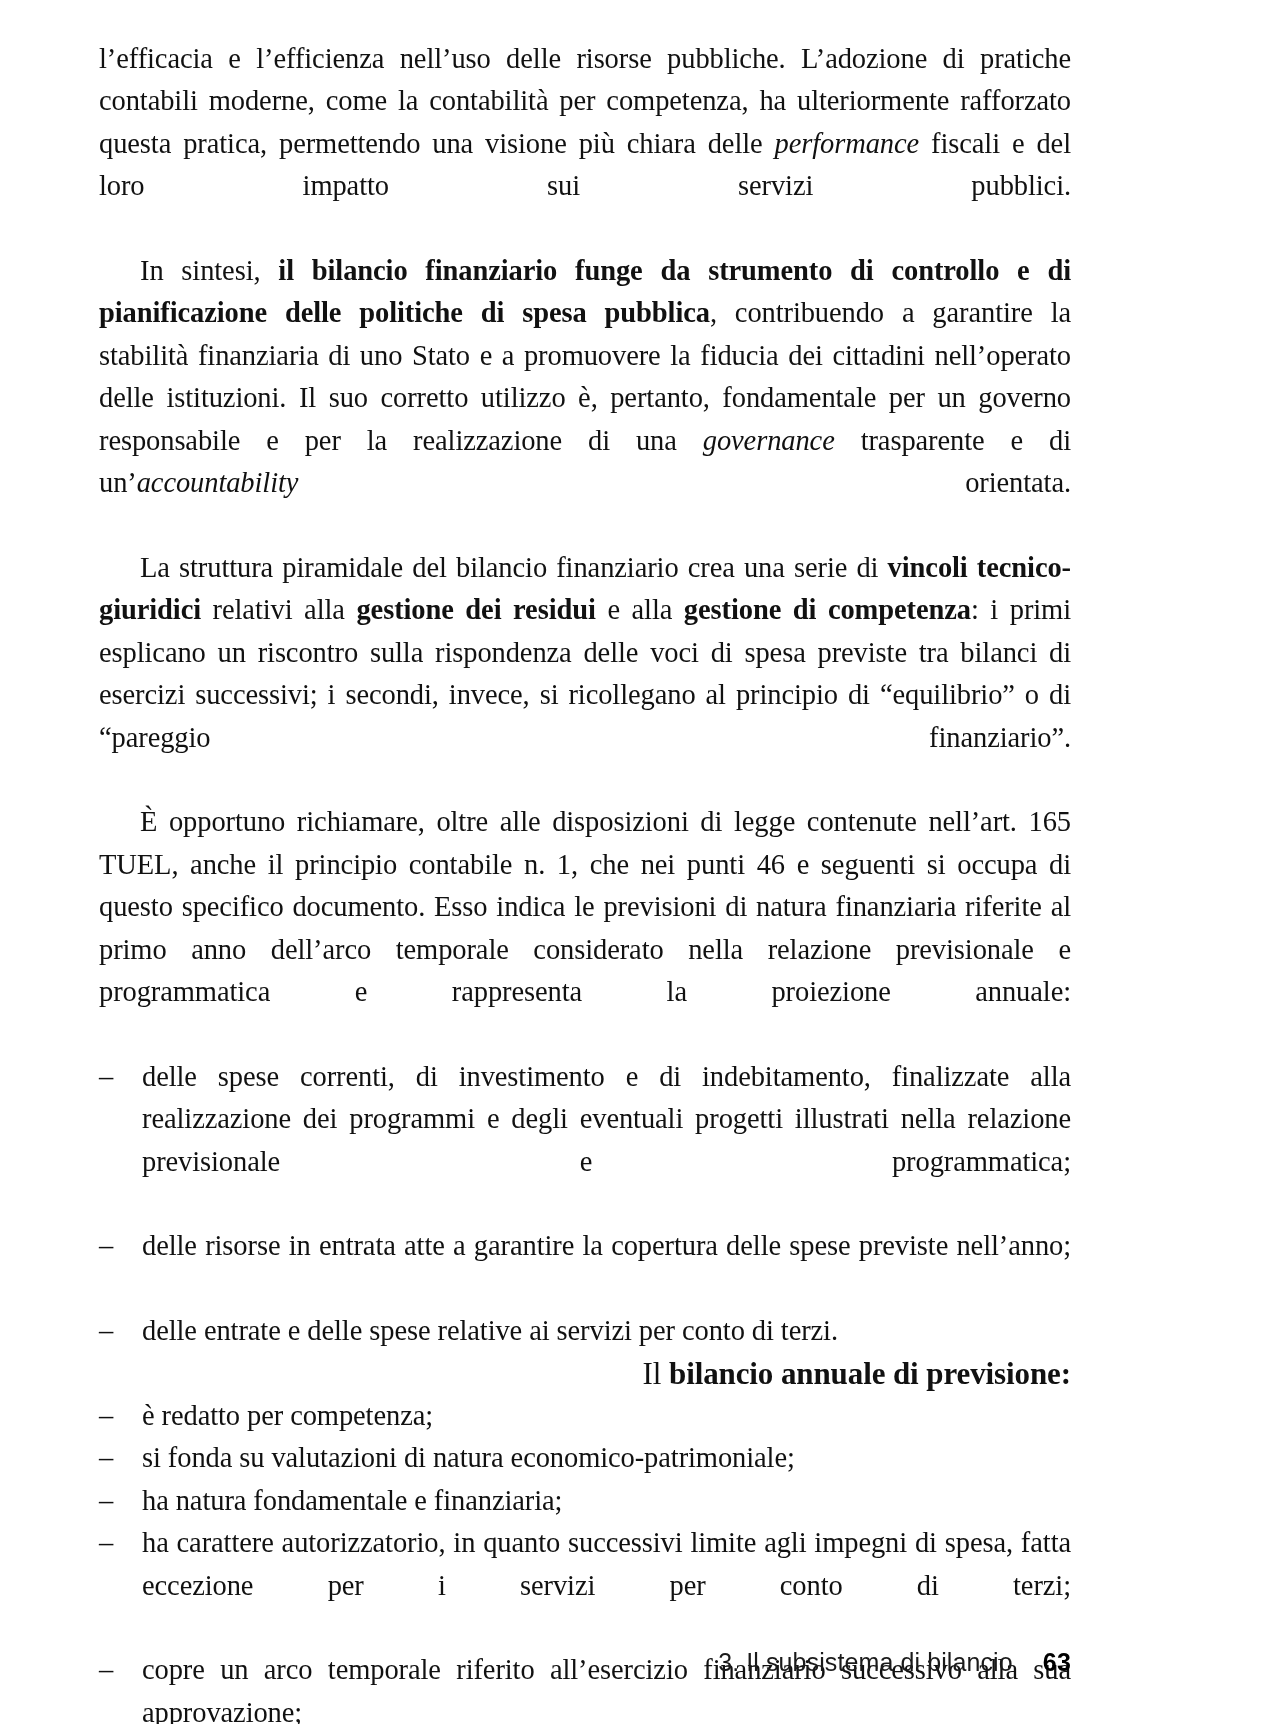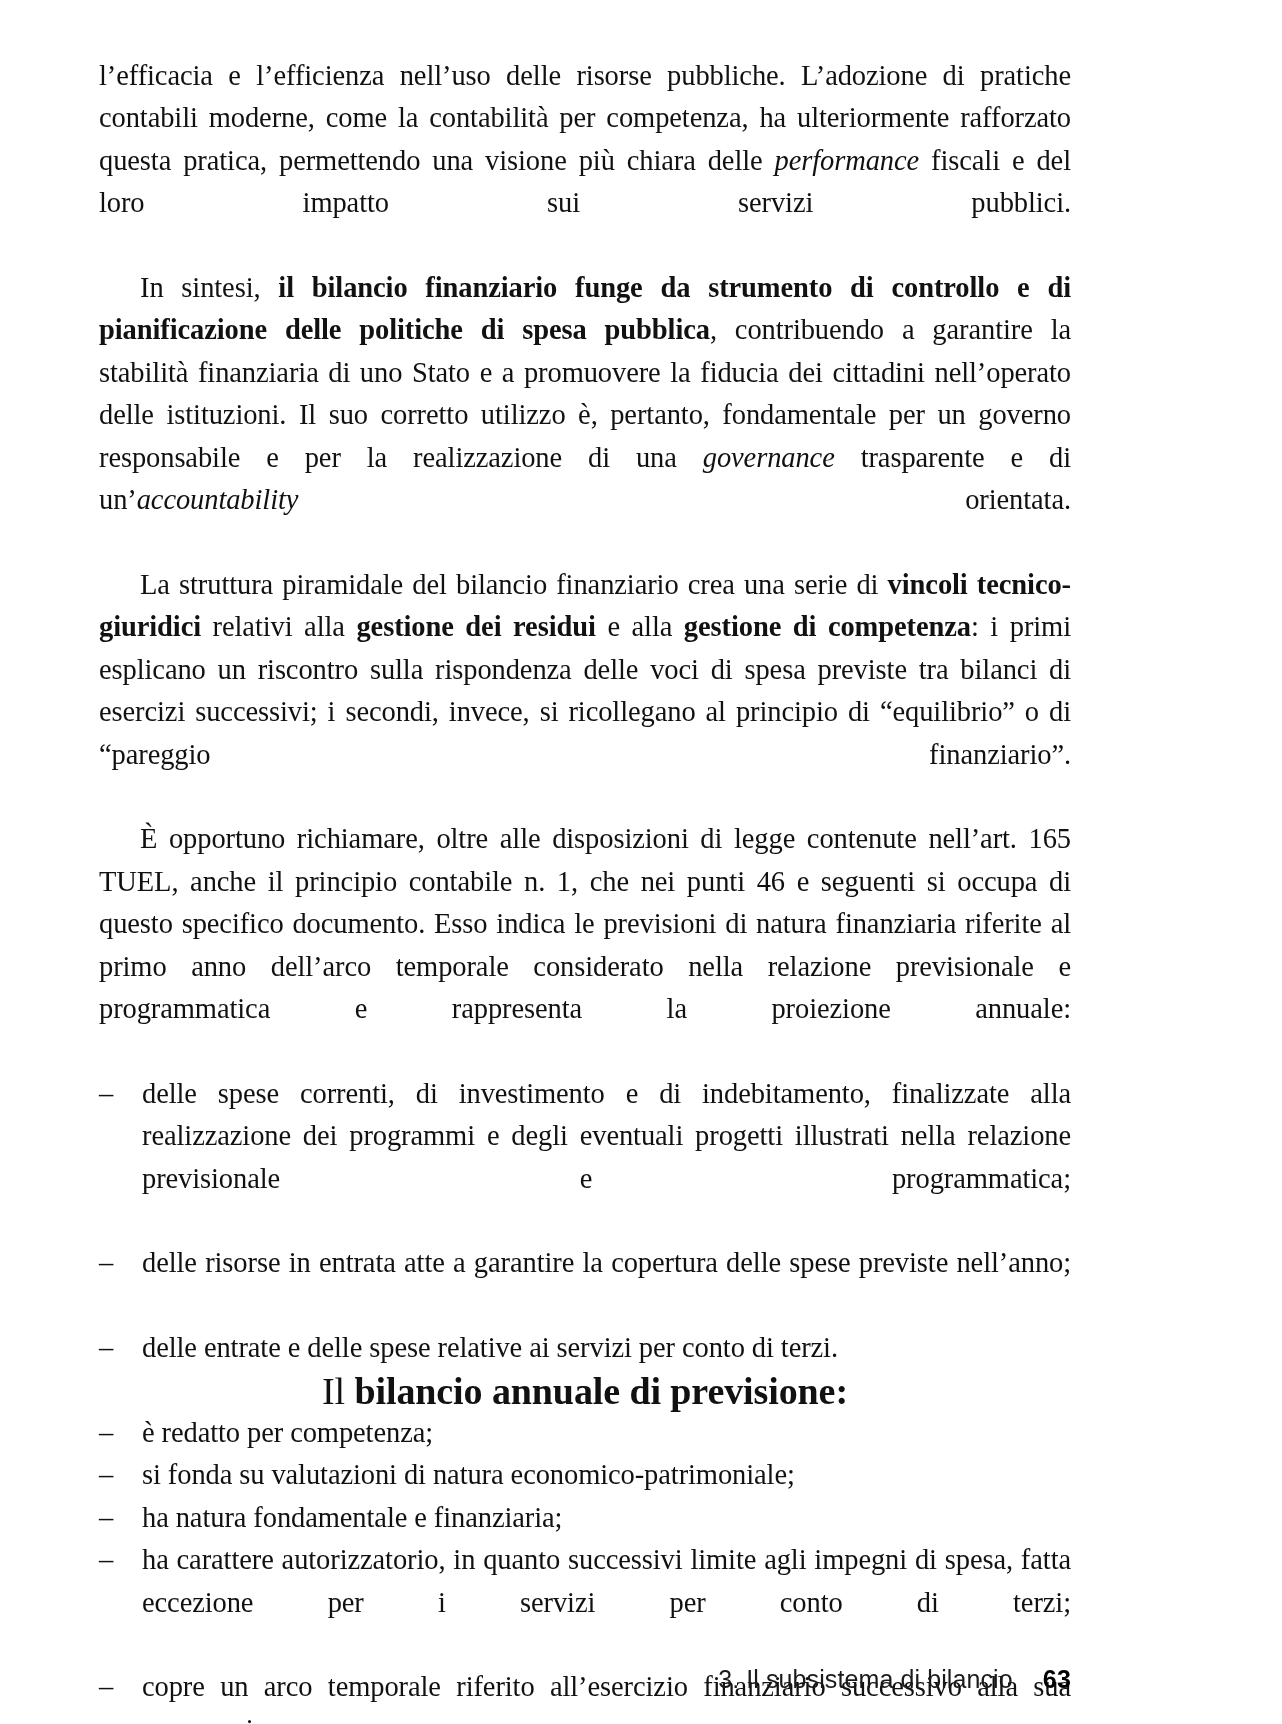--- a/index.html
+++ b/index.html
@@ -11,21 +11,21 @@
     width: 1282px;
     height: 1724px;
     position: relative;
     font-family: "Liberation Serif", "DejaVu Serif", serif;
     color: #111111;
     overflow: hidden;
   }
 
   .page {
     position: absolute;
-    left: 0; top: 17px;
+    left: 0; top: 0;
     width: 1282px;
     height: 1286px;
     background: #ffffff;
   }
 
   .text-column {
     position: absolute;
     left: 99px;
     top: 38px;
     width: 972px;
@@ -82,22 +82,22 @@
     font-size: 28.5px;
     line-height: 42.4px;
   }
   ul.dash-list li.nojust {
     text-align: left;
   }
   ul.dash-list li.nojust::after { content: none; }
 
   p.lead-in {
     margin: 0;
-    text-align: center;
-    font-size: 38px;
+    text-align: right;
+    font-size: 31px;
     line-height: 42.4px;
     letter-spacing: -0.1px;
   }
 
   
   .footer {
     position: absolute;
     left: 99px;
     top: 1640px;
     width: 972px;

